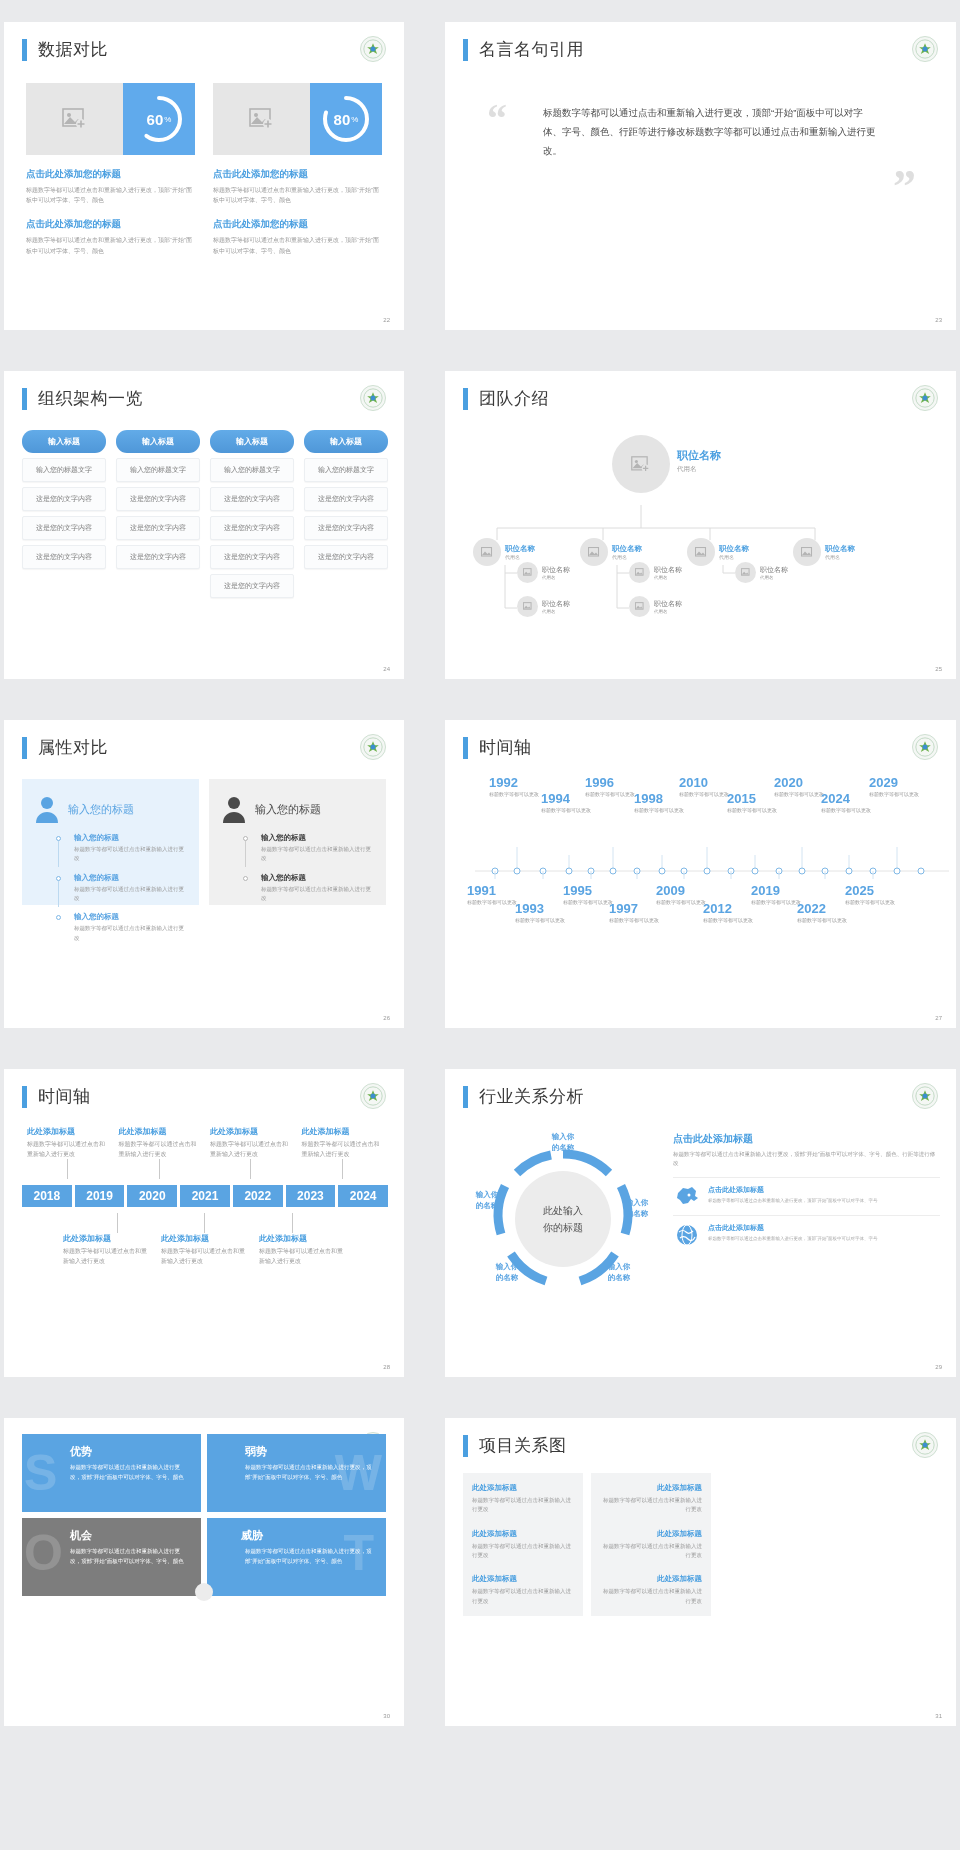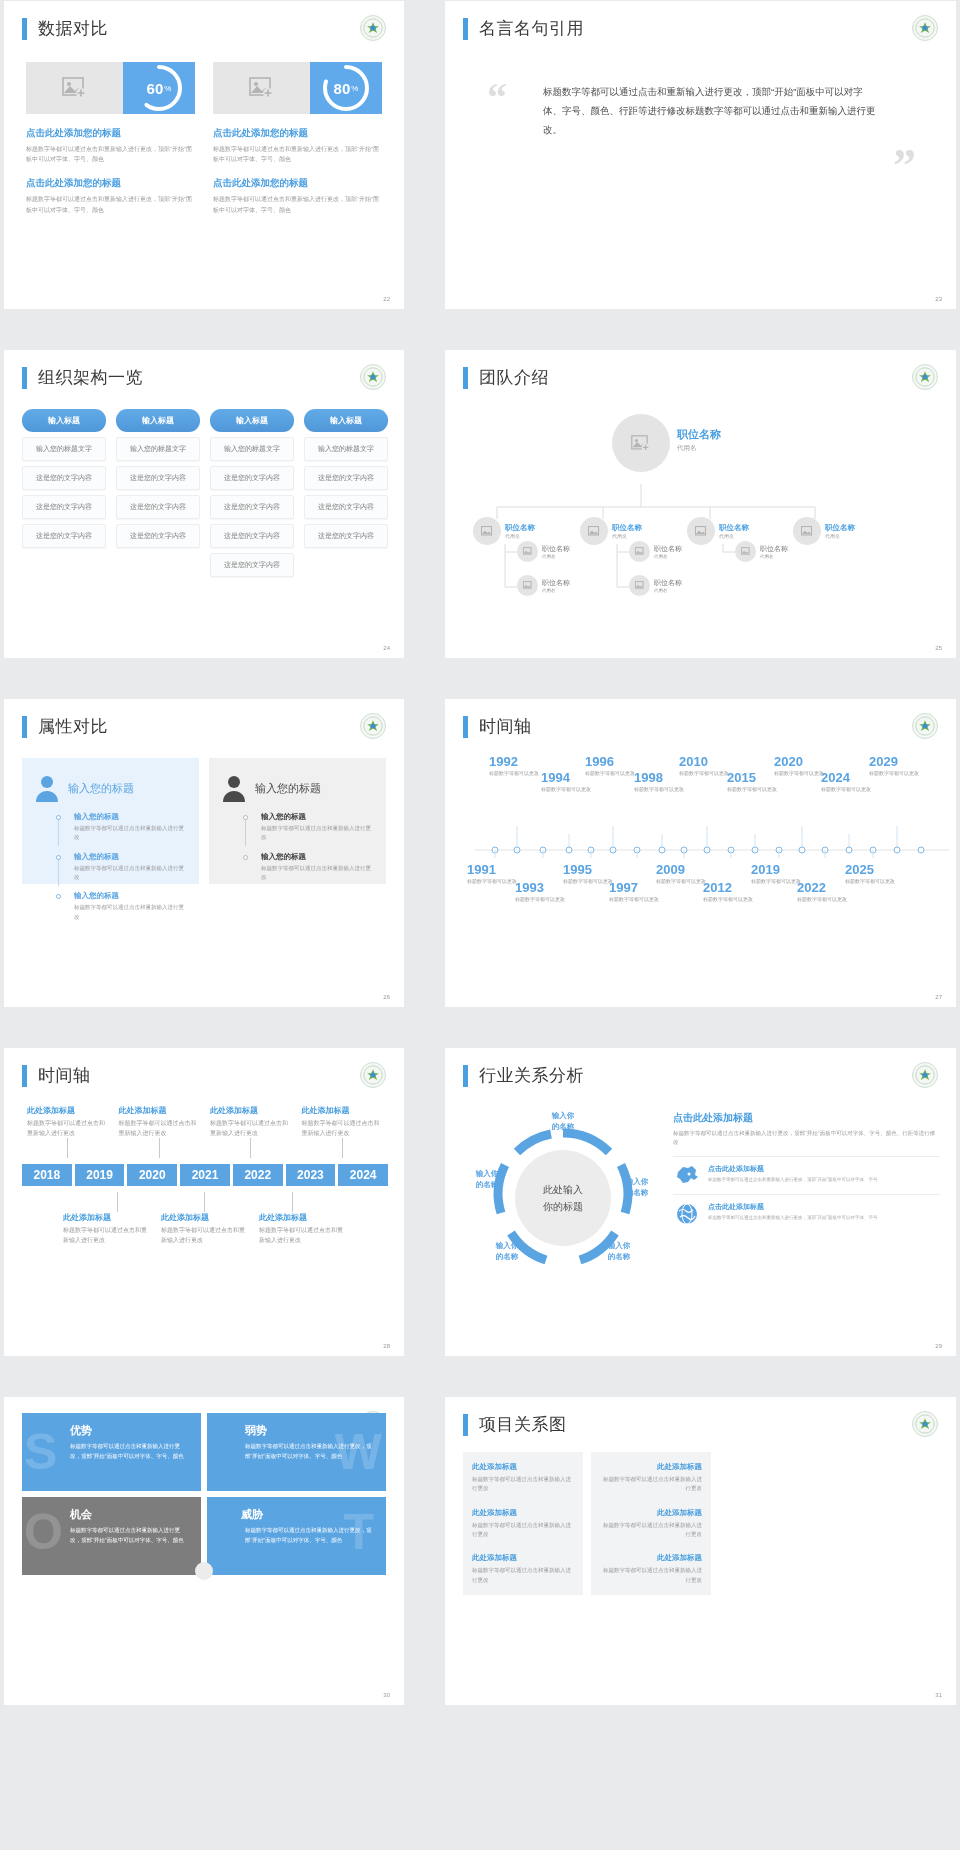--- a/index.html
+++ b/index.html
@@ -7,21 +7,21 @@
     width: 960px; height: 1850px;
     background: #e9eaec;
     font-family: "Liberation Sans", "DejaVu Sans", sans-serif;
     overflow: hidden;
   }
   .grid {
     display: grid;
     grid-template-columns: 400px 1fr;
     grid-auto-rows: 308px;
     column-gap: 8px; row-gap: 8px;
-    padding: 1px 4px;
+    padding: 22px 4px;
     width: 960px;
     gap: 41px;
   }
   .slide {
     background: #fff;
     position: relative;
     overflow: hidden;
   }
   
   .s-head { display:flex; align-items:center; padding: 16px 0 0 18px; }
@@ -31,21 +31,21 @@
     position:absolute; top:14px; right:18px; width:26px; height:26px;
     border-radius:50%; background:#f4f7f4; border:1px solid #cfe0d2;
     display:flex; align-items:center; justify-content:center;
   }
   .logo svg { width:20px; height:20px; }
   .pageno { position:absolute; bottom:7px; right:14px; font-size:6px; color:#9a9a9a; }
 
   
   .dc-wrap { display:flex; gap:18px; padding: 22px 22px 0 22px; }
   .dc-col { flex:1; }
-  .dc-card { display:flex; height:52px; }
+  .dc-card { display:flex; height:72px; }
   .dc-img { flex:1; background:#e6e6e6; display:flex; align-items:center; justify-content:center; }
   .dc-ring { width:72px; background:#60aaec; display:flex; align-items:center; justify-content:center; position:relative; }
   .dc-ring .donut { position:relative; width:52px; height:52px; }
   .dc-ring .donut svg { transform: rotate(-90deg); }
   .dc-pct { position:absolute; inset:0; display:flex; align-items:center; justify-content:center;
             color:#fff; font-size:15px; font-weight:700; }
   .dc-pct small { font-size:8px; font-weight:400; margin-left:1px; }
   .dc-h { color:#4a9fe0; font-size:9.5px; font-weight:700; margin-top:13px; }
   .dc-p { color:#9b9b9b; font-size:6px; line-height:1.7; margin-top:4px; }
 

